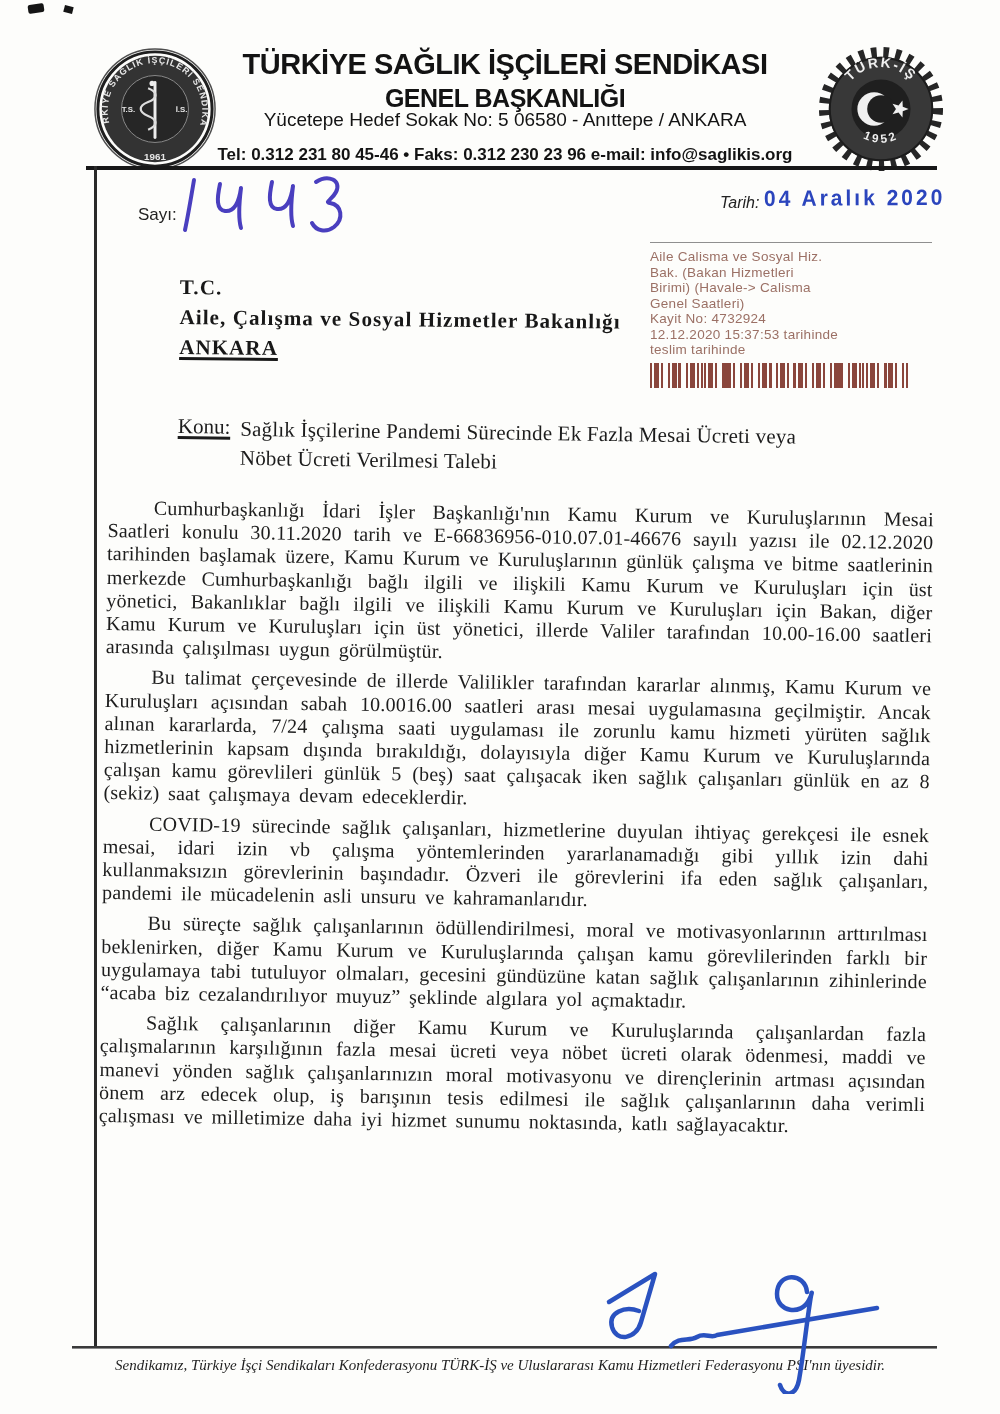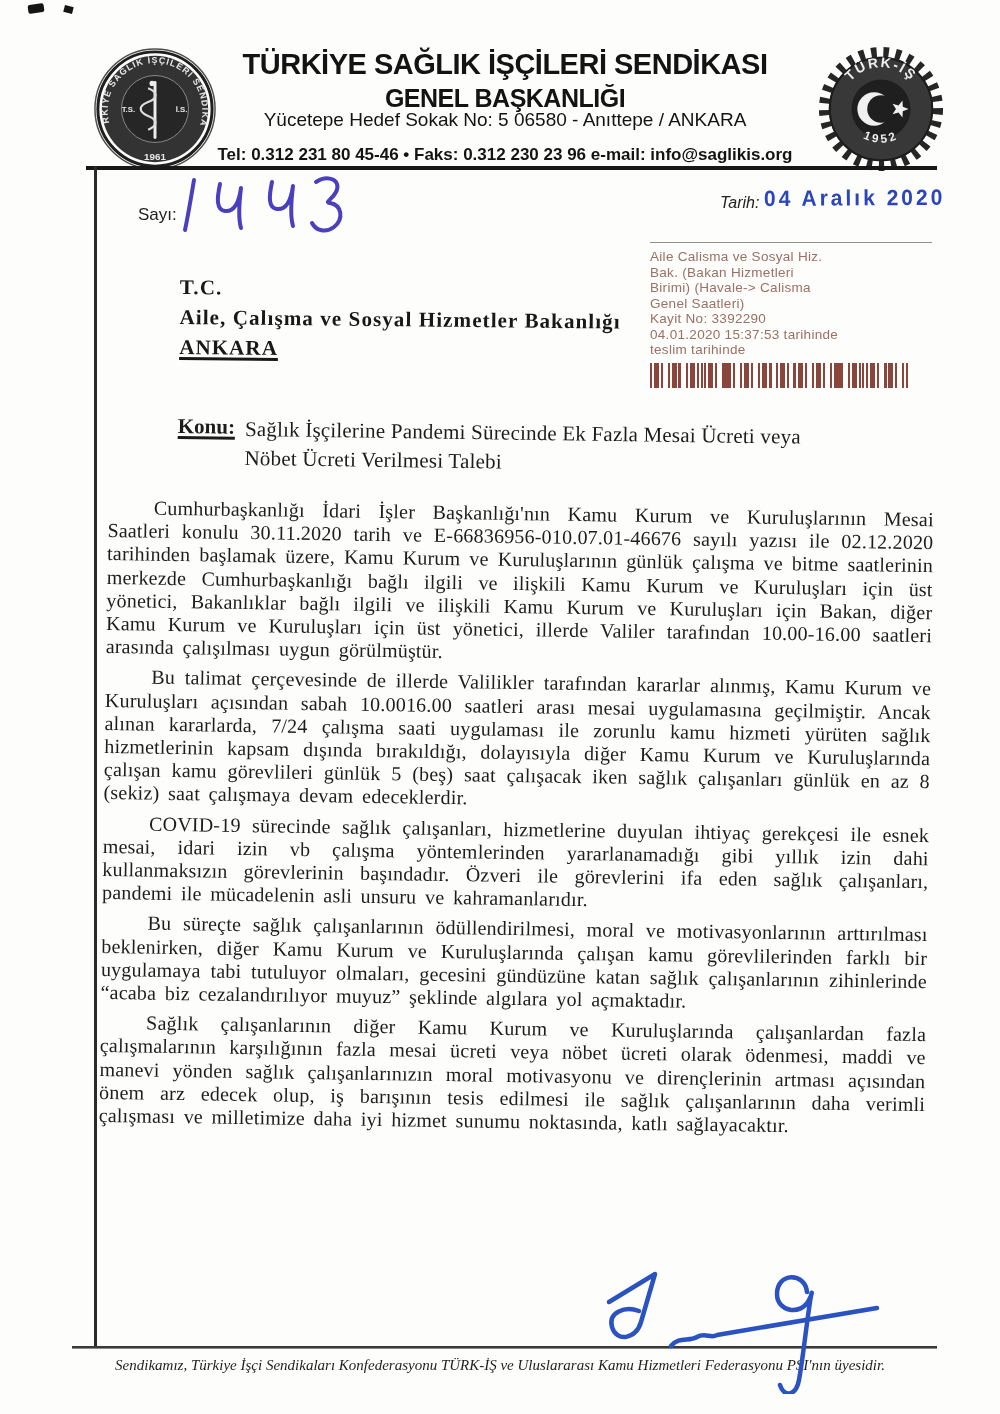--- a/index.html
+++ b/index.html
@@ -44,21 +44,21 @@
   .receipt-line { font-family:"Liberation Sans", sans-serif; font-size:13.5px; line-height:15.5px;
     color:var(--receipt-stamp-brown); letter-spacing:0.3px; }
   .barcode { margin-top:5px; width:258px; height:25px;
     background-image:
       repeating-linear-gradient(90deg, var(--barcode-maroon) 0 2px, transparent 2px 4px, var(--barcode-maroon) 4px 9px, transparent 9px 11px, var(--barcode-maroon) 11px 13px, transparent 13px 18px),
       repeating-linear-gradient(90deg, transparent 0 5px, var(--barcode-maroon) 5px 7px, transparent 7px 23px);
   }
   
   .konu { position:absolute; left:178px; top:414px; display:flex; gap:10px;
     transform:rotate(0.8deg); transform-origin:0 0; }
-  .konu-label { font-weight:bold; font-size:21px; white-space:nowrap;
+  .konu-label { font-weight:normal; font-size:21px; white-space:nowrap;
     text-decoration:underline; text-decoration-thickness:2.5px; text-underline-offset:3px; }
   .konu-text { width:592px; font-size:21px; line-height:29px; letter-spacing:0.2px; }
   
   .body-text { position:absolute; left:108px; top:496px; width:826px;
     transform:rotate(0.85deg); transform-origin:0 0; }
   .body-text p { margin:0 0 7px 0; text-indent:46px; text-align:justify;
     font-size:20px; line-height:23.2px; letter-spacing:0.2px; word-spacing:3.5px; color:#1d1d1d; }
   
   .signature { position:absolute; left:575px; top:1262px; z-index:5; }
   .footer { position:absolute; left:0; top:1357px; width:1000px; text-align:center;
@@ -143,22 +143,22 @@
     <div>Aile, Çalışma ve Sosyal Hizmetler Bakanlığı</div>
     <div class="underline">ANKARA</div>
   </div>
 
   <div class="receipt">
     <div class="receipt-rule"></div>
     <div class="receipt-line">Aile Calisma ve Sosyal Hiz.</div>
     <div class="receipt-line">Bak. (Bakan Hizmetleri</div>
     <div class="receipt-line">Birimi) (Havale-&gt; Calisma</div>
     <div class="receipt-line">Genel Saatleri)</div>
-    <div class="receipt-line">Kayit No: 3392290</div>
-    <div class="receipt-line">04.01.2020 15:37:53 tarihinde</div>
+    <div class="receipt-line">Kayit No: 4732924</div>
+    <div class="receipt-line">12.12.2020 15:37:53 tarihinde</div>
     <div class="receipt-line">teslim tarihinde</div>
     <div class="barcode"></div>
   </div>
 
   <div class="konu">
     <div class="konu-label">Konu:</div>
     <div class="konu-text">Sağlık İşçilerine Pandemi Sürecinde Ek Fazla Mesai Ücreti veya Nöbet Ücreti Verilmesi Talebi</div>
   </div>
 
   <div class="body-text">

